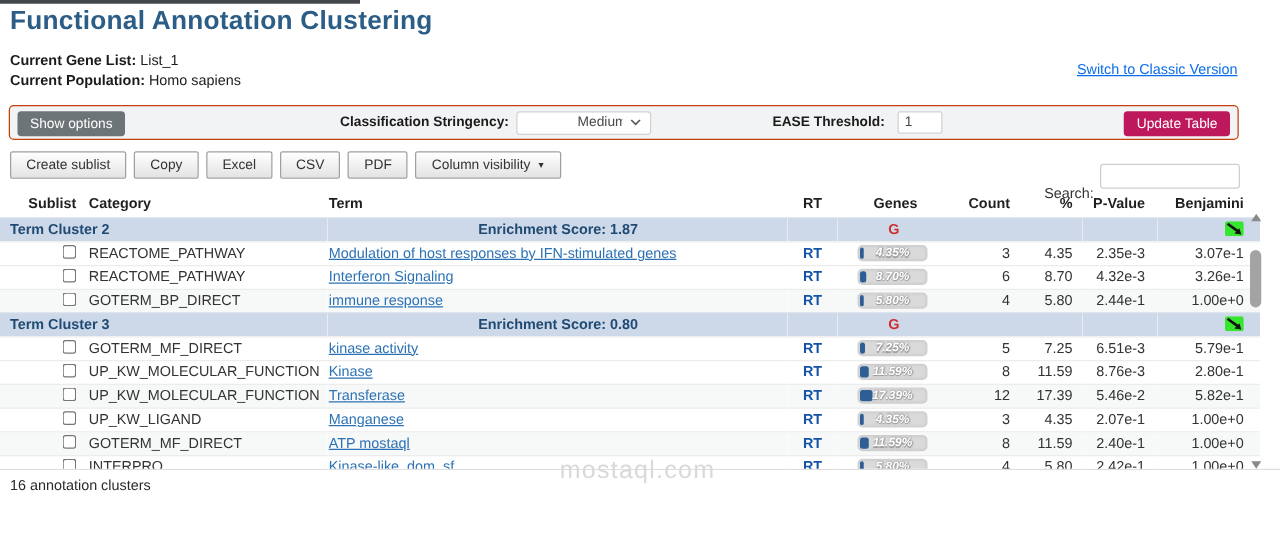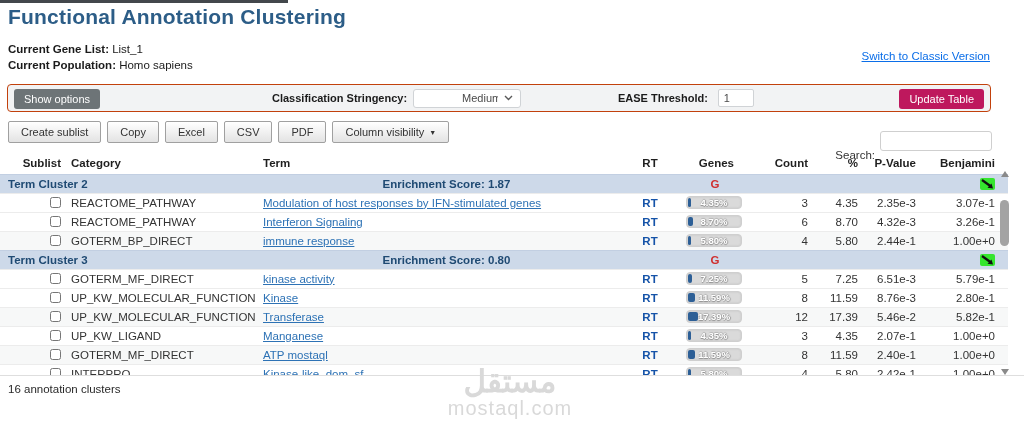--- a/index.html
+++ b/index.html
@@ -68,21 +68,21 @@
 
   a.term-link { color:#2d72b5; text-decoration:underline; cursor:pointer; }
   a.rt-link { color:#1553a8; font-weight:700; text-decoration:none; cursor:pointer; }
 
   .row-checkbox { width:11px; height:11px; margin:0; vertical-align:-1px; accent-color:#fff; }
 
   .pill { position:relative; width:56px; height:13px; background:#dadada; border:1px solid #cfcfcf;
     border-radius:4px; margin:0 18px 0 auto; box-shadow:inset 0 0 2px #c0c0c0; cursor:pointer; }
   .pill .bar { position:absolute; left:1px; top:1px; bottom:1px; background:#2d5f96; border-radius:2px; }
   .pill .pct { position:absolute; left:0; top:0; width:100%; text-align:center; line-height:12px;
-    font-size:9.5px; font-weight:700; color:#fff;
+    font-size:9.5px; font-weight:700; font-style:italic; color:#fff;
     text-shadow:0 1px 1px #8f8f8f, 0 -1px 1px #b5b5b5, 1px 0 1px #9a9a9a; }
 
   .heatmap-icon { display:inline-block; width:15px; height:12px; vertical-align:-2px; cursor:pointer; }
 
   
   .scrollbar { position:absolute; left:999px; top:169px; width:12px; height:208px; }
   .sb-arrow { position:absolute; left:2px; width:0; height:0; border-left:4px solid transparent; border-right:4px solid transparent; cursor:pointer; }
   .sb-up { top:2px; border-bottom:6px solid #8a8a8a; }
   .sb-down { bottom:2px; border-top:6px solid #8a8a8a; }
   .sb-thumb { position:absolute; left:1px; top:31px; width:9px; height:46px; background:#a3a3a3; border-radius:5px; cursor:pointer; }
@@ -353,17 +353,16 @@
 
   <div class="scrollbar">
     <div class="sb-arrow sb-up"></div>
     <div class="sb-thumb"></div>
     <div class="sb-arrow sb-down"></div>
   </div>
 
   <div class="summary">16 annotation clusters</div>
 
   <div class="watermark">
-    <div class="ar">مستقل</div>
     <div class="dom">mostaql.com</div>
   </div>
 
 </div>
 
 </body></html>

